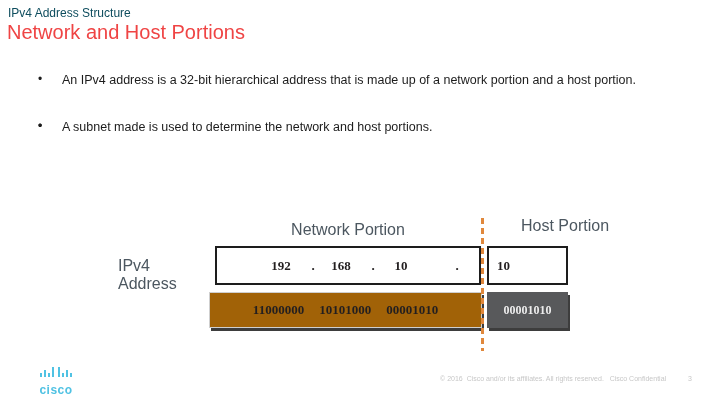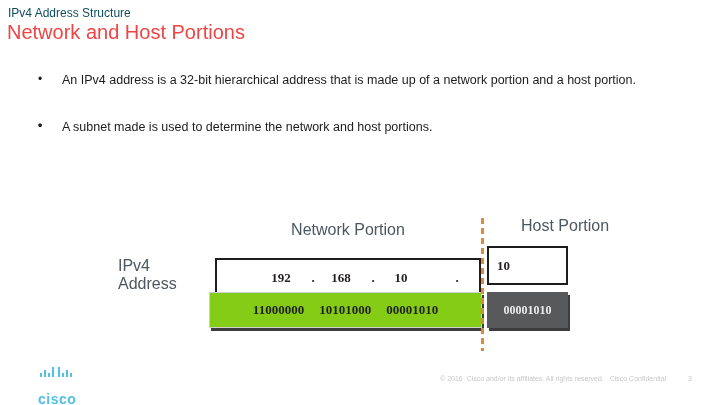--- a/index.html
+++ b/index.html
@@ -19,32 +19,32 @@
 
   
   .diagram-label { position:absolute; font-size:16px; color:#4c5760; }
   .net-label  { left:215px; top:221px; width:266px; text-align:center; }
   .host-label { left:492px; top:217px;padding-left:29px; }
   .row-label  { left:118px; top:257px; width:92px; text-align:left; }
 
   
   .dec-box { position:absolute; top:246px; height:39px; background:#ffffff;
              border:2px solid #1d1d1d; box-sizing:border-box; }
-  .dec-net  { left:215px; width:266px;margin-top:12px; }
+  .dec-net  { left:215px; width:266px; }
   .dec-host { left:487px; width:81px; }
   .tok { position:absolute; top:50%; transform:translate(-50%,-50%);
          font-family:"Liberation Serif","DejaVu Serif",serif; font-weight:bold;
          font-size:13px; color:#231f20; }
   .tok-host { position:absolute; left:8px; top:50%; transform:translateY(-50%);
               font-family:"Liberation Serif","DejaVu Serif",serif; font-weight:bold;
               font-size:13px; color:#231f20; }
 
   
   .bin-net { position:absolute; left:209px; top:292px; width:273px; height:36px;
-             background:#84cc16; border:1px solid #cfcfcf; box-sizing:border-box;
+             background:#a16207; border:1px solid #cfcfcf; box-sizing:border-box;
              box-shadow:2px 3px 0 #3d3d3d;
              display:flex; align-items:center; justify-content:center; gap:15px;
              font-family:"Liberation Serif","DejaVu Serif",serif; font-weight:bold;
              font-size:13px; color:#231f20; }
   .bin-host { position:absolute; left:487px; top:292px; width:81px; height:36px;
               background:#58595b; box-sizing:border-box; box-shadow:2px 3px 0 #3d3d3d;
               display:flex; align-items:center; justify-content:center;
               font-family:"Liberation Serif","DejaVu Serif",serif; font-weight:bold;
               font-size:12px; color:#ececec; }
 
@@ -54,22 +54,22 @@
 
   
   .logo { position:absolute; left:38px; top:365px; width:36px; text-align:center; }
   .logo-bars { display:flex; align-items:flex-end; justify-content:center; gap:2px; height:12px; }
   .logo-bars span { width:2px; background:#50c2e3; display:block; }
   .logo-bars span:nth-child(1){height:4px;} .logo-bars span:nth-child(2){height:7px;}
   .logo-bars span:nth-child(3){height:4px;} .logo-bars span:nth-child(4){height:10px;}
   .logo-bars span:nth-child(5){height:10px; margin-left:2px;}
   .logo-bars span:nth-child(6){height:4px;} .logo-bars span:nth-child(7){height:7px;}
   .logo-bars span:nth-child(8){height:4px;}
-  .logo-text { font-size:14px; line-height:9px; font-weight:bold; letter-spacing:0.5px;
-               color:#50c2e3; margin-top:18px; }
+  .logo-text { font-size:12px; line-height:9px; font-weight:bold; letter-spacing:0.5px;
+               color:#50c2e3; margin-top:9px; }
   .footer-meta { position:absolute; right:28px; top:375px; display:flex; gap:22px;
                  align-items:baseline; font-size:7px; color:#c7c7c7; }
   .copyright { white-space:pre; }
 </style>
 </head>
 <body>
 
 <div class="slide">
 
   <div class="pretitle">IPv4 Address Structure</div>

